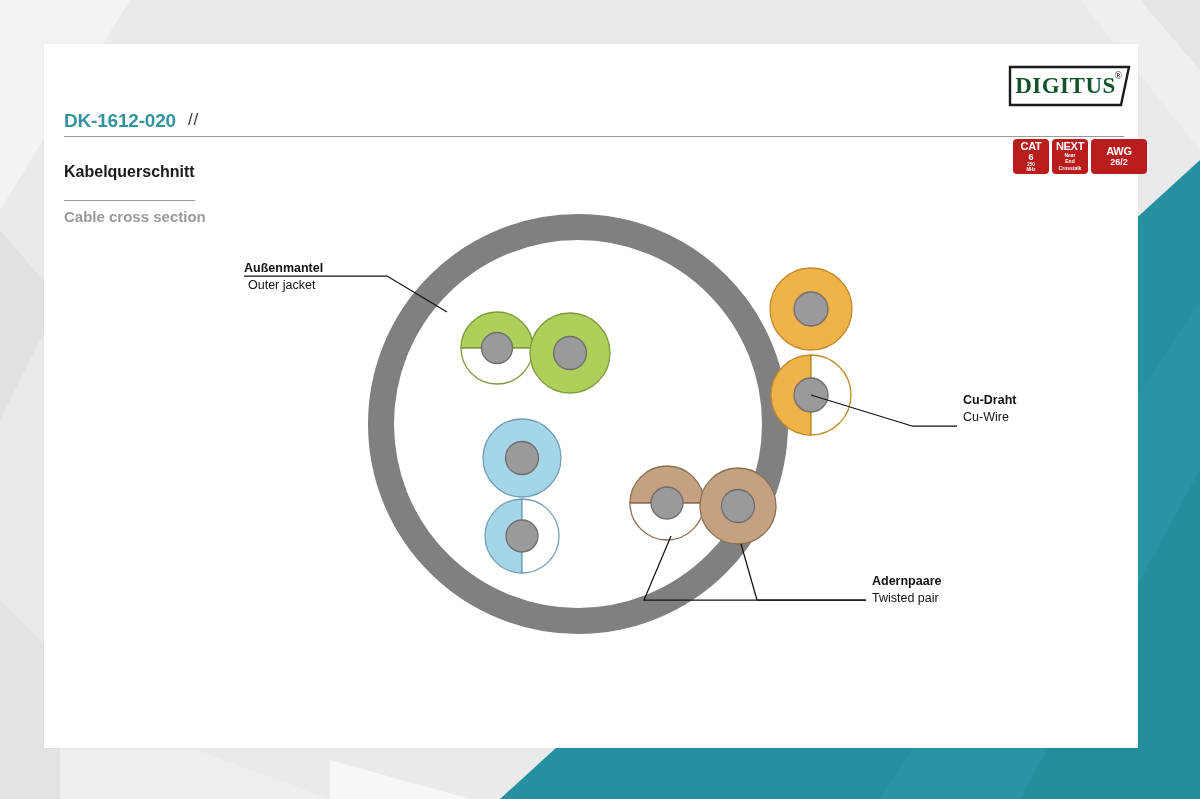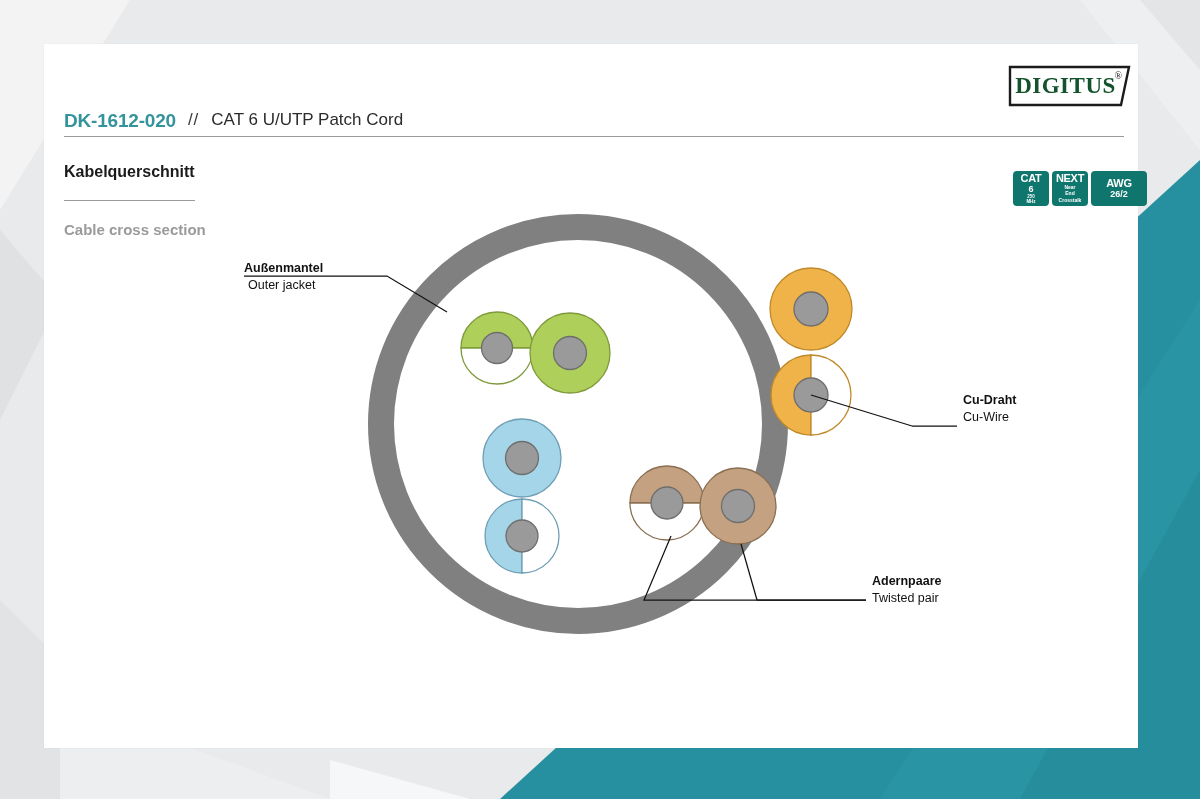--- a/index.html
+++ b/index.html
@@ -83,28 +83,27 @@
 
   
   .badges {
     position: absolute;
     left: 1013px; top: 139px;
     display: flex; gap: 3px;
     z-index: 4;
   }
   .badge {
     width: 36px; height: 35px;
-    background: #0f766e;
+    background: #b91c1c;
     border-radius: 4px;
     color: #ffffff;
     display: flex; flex-direction: column;
     align-items: center; justify-content: center;
     line-height: 1.0;
     padding: 2px 18px;
-    margin-top: 32px;
   }
   .badge.w-awg { width: 56px; }
   .badge-l1 { font-size: 11px; font-weight: 700; letter-spacing: -0.3px; }
   .badge-l2 { font-size: 9px; font-weight: 700; margin-top: 1px; }
   .badge-l3 { font-size: 4.5px; font-weight: 700; margin-top: 1px; text-align: center; }
   .badge-l2b { font-size: 5px; font-weight: 700; margin-top: 1px; text-align: center; line-height: 1.15; }
 
   
   .sec-title {
     position: absolute;
@@ -112,21 +111,21 @@
     z-index: 4;
   }
   .sec-de {
     font-size: 16px; font-weight: 700; color: #1b1b1b;
     padding-bottom: 19px;
     border-bottom: 1px solid #9b9b9b;
     display: inline-block;
   }
   .sec-en {
     font-size: 15px; font-weight: 700; color: #9a9a9a;
-    margin-top: 20px;
+    margin-top: 7px;
   }
 
   
   #diagram {
     position: absolute;
     left: 44px; top: 44px;
     width: 1094px; height: 704px;
     z-index: 5;
   }
 
@@ -157,21 +156,20 @@
   <svg width="125" height="44" viewBox="0 0 125 44">
     <polygon points="3,3 122,3 114,41 3,41" fill="#ffffff" stroke="#1b1b1b" stroke-width="2.4"></polygon>
   </svg>
   <div class="logo-text">DIGITUS</div>
   <div class="logo-reg">®</div>
 </div>
 
 <div class="header-row">
   <span class="sku">DK-1612-020</span>
   <span class="slashes">//</span>
-  <span class="prod-name">CAT 6 U/UTP Patch Cord</span>
 </div>
 <div class="header-rule"></div>
 
 <div class="badges">
   <div class="badge">
     <span class="badge-l1">CAT</span>
     <span class="badge-l2">6</span>
     <span class="badge-l3">250 MHz</span>
   </div>
   <div class="badge">

